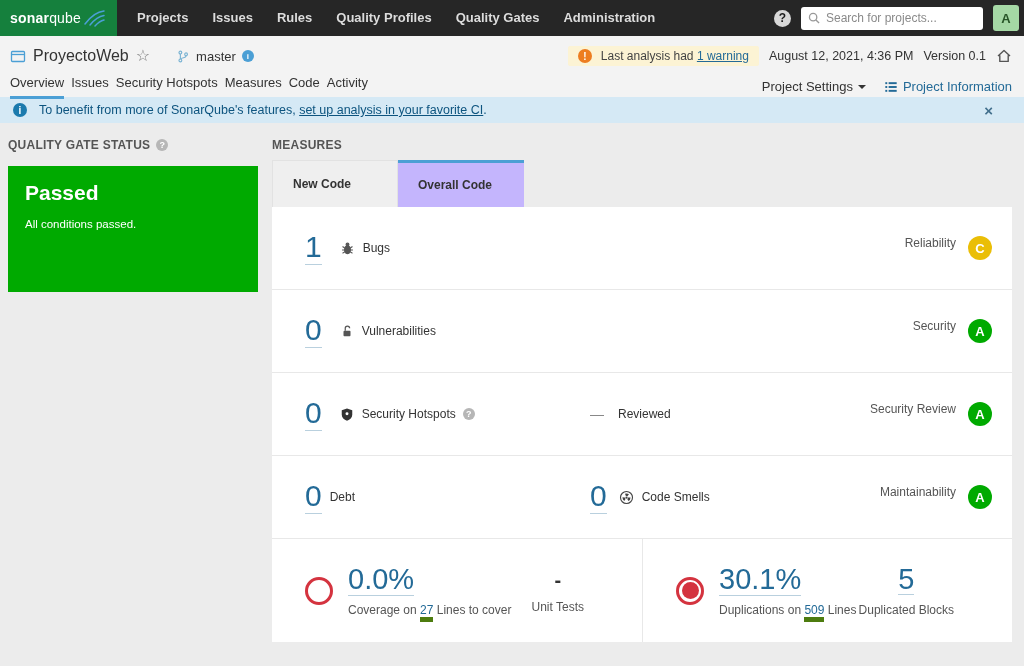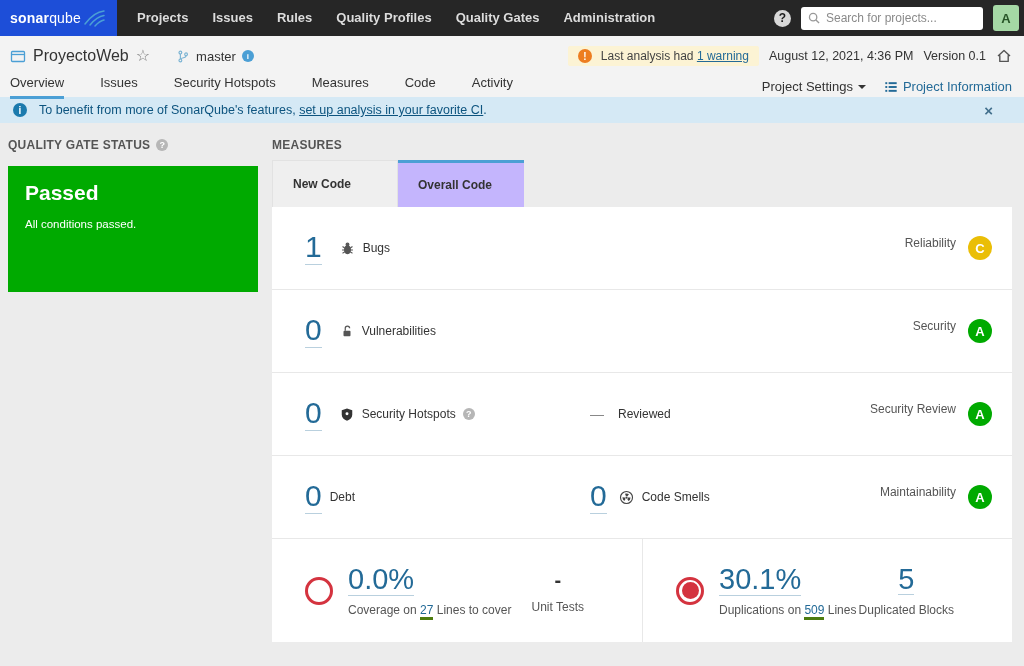--- a/index.html
+++ b/index.html
@@ -1,21 +1,21 @@
 <!DOCTYPE html>
 <html><head>
 <meta charset="utf-8">
 <style>
   * { margin:0; padding:0; box-sizing:border-box; }
   html,body { width:1024px; height:666px; overflow:hidden; }
   body { font-family:"Liberation Sans", sans-serif; background:#ececec; }
 
   
   .topnav { height:36px; background:#262626; display:flex; align-items:center; }
-  .logo { background:#1d4ed8; height:100%; display:flex; align-items:center; padding:0 12px 0 10px; }
+  .logo { background:#15803d; height:100%; display:flex; align-items:center; padding:0 12px 0 10px; }
   .logo-text { color:#fff; font-size:14px; letter-spacing:.2px; }
   .logo-text .bold { font-weight:bold; }
   .logo-swoosh { margin-left:3px; }
   .nav-items { display:flex; align-items:center; margin-left:8px; }
   .nav-item { padding:0 12px; color:#dcdcdc; font-size:13px; font-weight:bold; line-height:36px; cursor:pointer; }
   .topnav-right { margin-left:auto; display:flex; align-items:center; gap:10px; padding-right:5px; }
   .help-circle { width:17px; height:17px; border-radius:50%; background:#d8d8d8; color:#1b1b1b;
                  font-size:12px; font-weight:bold; display:flex; align-items:center; justify-content:center; cursor:pointer; }
   .searchbox { position:relative; }
   .searchbox input { width:182px; height:23px; border:none; border-radius:3px; padding:0 6px 0 25px;
@@ -35,21 +35,21 @@
   .blue-dot { width:12px; height:12px; border-radius:50%; background:#4b9fd5; color:#fff; font-size:8px;
               font-weight:bold; display:flex; align-items:center; justify-content:center; }
   .ph-row1-right { margin-left:auto; display:flex; align-items:center; gap:10px; }
   .warn-chip { background:#fcf3d4; border-radius:2px; padding:3px 10px; display:flex; align-items:center; gap:9px; }
   .warn-icon { width:14px; height:14px; border-radius:50%; background:#ed7d20; color:#fff; font-size:10px;
                font-weight:bold; display:flex; align-items:center; justify-content:center; flex:none; }
   .warn-text { font-size:12px; color:#444; }
   .warn-text a, .link { color:#236a97; text-decoration:underline; cursor:pointer; }
   .meta-text { font-size:12.5px; color:#333; }
   .ph-row2 { display:flex; align-items:flex-end; margin-top:9px; }
-  .ptabs { display:flex; gap:36px; margin-left:0; }
+  .ptabs { display:flex; gap:7px; margin-left:0; }
   .ptab { font-size:13px; color:#333; padding-bottom:6px; border-bottom:3px solid transparent; cursor:pointer; }
   .ptab.active { border-bottom-color:#4b9fd5; }
   .ph-row2-right { margin-left:auto; display:flex; align-items:center; gap:18px; padding-bottom:5px; }
   .proj-settings { font-size:13px; color:#333; display:flex; align-items:center; gap:5px; cursor:pointer; }
   .caret-down { width:0; height:0; border-left:4px solid transparent; border-right:4px solid transparent; border-top:4px solid #333; }
   .proj-info { font-size:13px; color:#236a97; display:flex; align-items:center; gap:5px; cursor:pointer; }
 
   
   .banner { height:26px; background:#d5e9f5; display:flex; align-items:center; padding:0 13px; }
   .info-icon { width:14px; height:14px; border-radius:50%; background:#1b7aad; color:#fff; font-size:10px; font-weight:bold;
@@ -91,21 +91,21 @@
 
   .footer-row { display:flex; height:103px; }
   .fcard { width:50%; display:flex; align-items:center; padding-left:33px; }
   .fcard.right { border-left:1px solid #e8e8e8; }
   .ring { width:28px; height:28px; border-radius:50%; border:3px solid #d4333f; flex:none;
           display:flex; align-items:center; justify-content:center; }
   .ring.filled::after { content:""; width:17px; height:17px; border-radius:50%; background:#d4333f; }
   .fmain { display:flex; align-items:center; gap:15px; }
   .fnum { font-size:29px; color:#236a97; line-height:1.05; border-bottom:1px solid #b9d0de; display:inline-block; cursor:pointer; }
   .fdesc { font-size:12px; color:#555; margin-top:7px; }
-  .fdesc .link { text-decoration:none; border-bottom:3px solid #4d7c0f; }
+  .fdesc .link { text-decoration:none; border-bottom:5px solid #4d7c0f; }
   .fsec { margin-left:auto; margin-right:58px; text-align:center; }
   .fsec .dash { font-size:20px; font-weight:bold; color:#333; line-height:1.2; }
   .fsec .num { font-size:29px; color:#236a97; line-height:1.05; border-bottom:1px solid #b9d0de; display:inline-block; cursor:pointer; }
   .fsec-label { font-size:12px; color:#555; margin-top:8px; }
 </style>
 </head>
 <body>
 
 <div class="topnav">
   <div class="logo">

